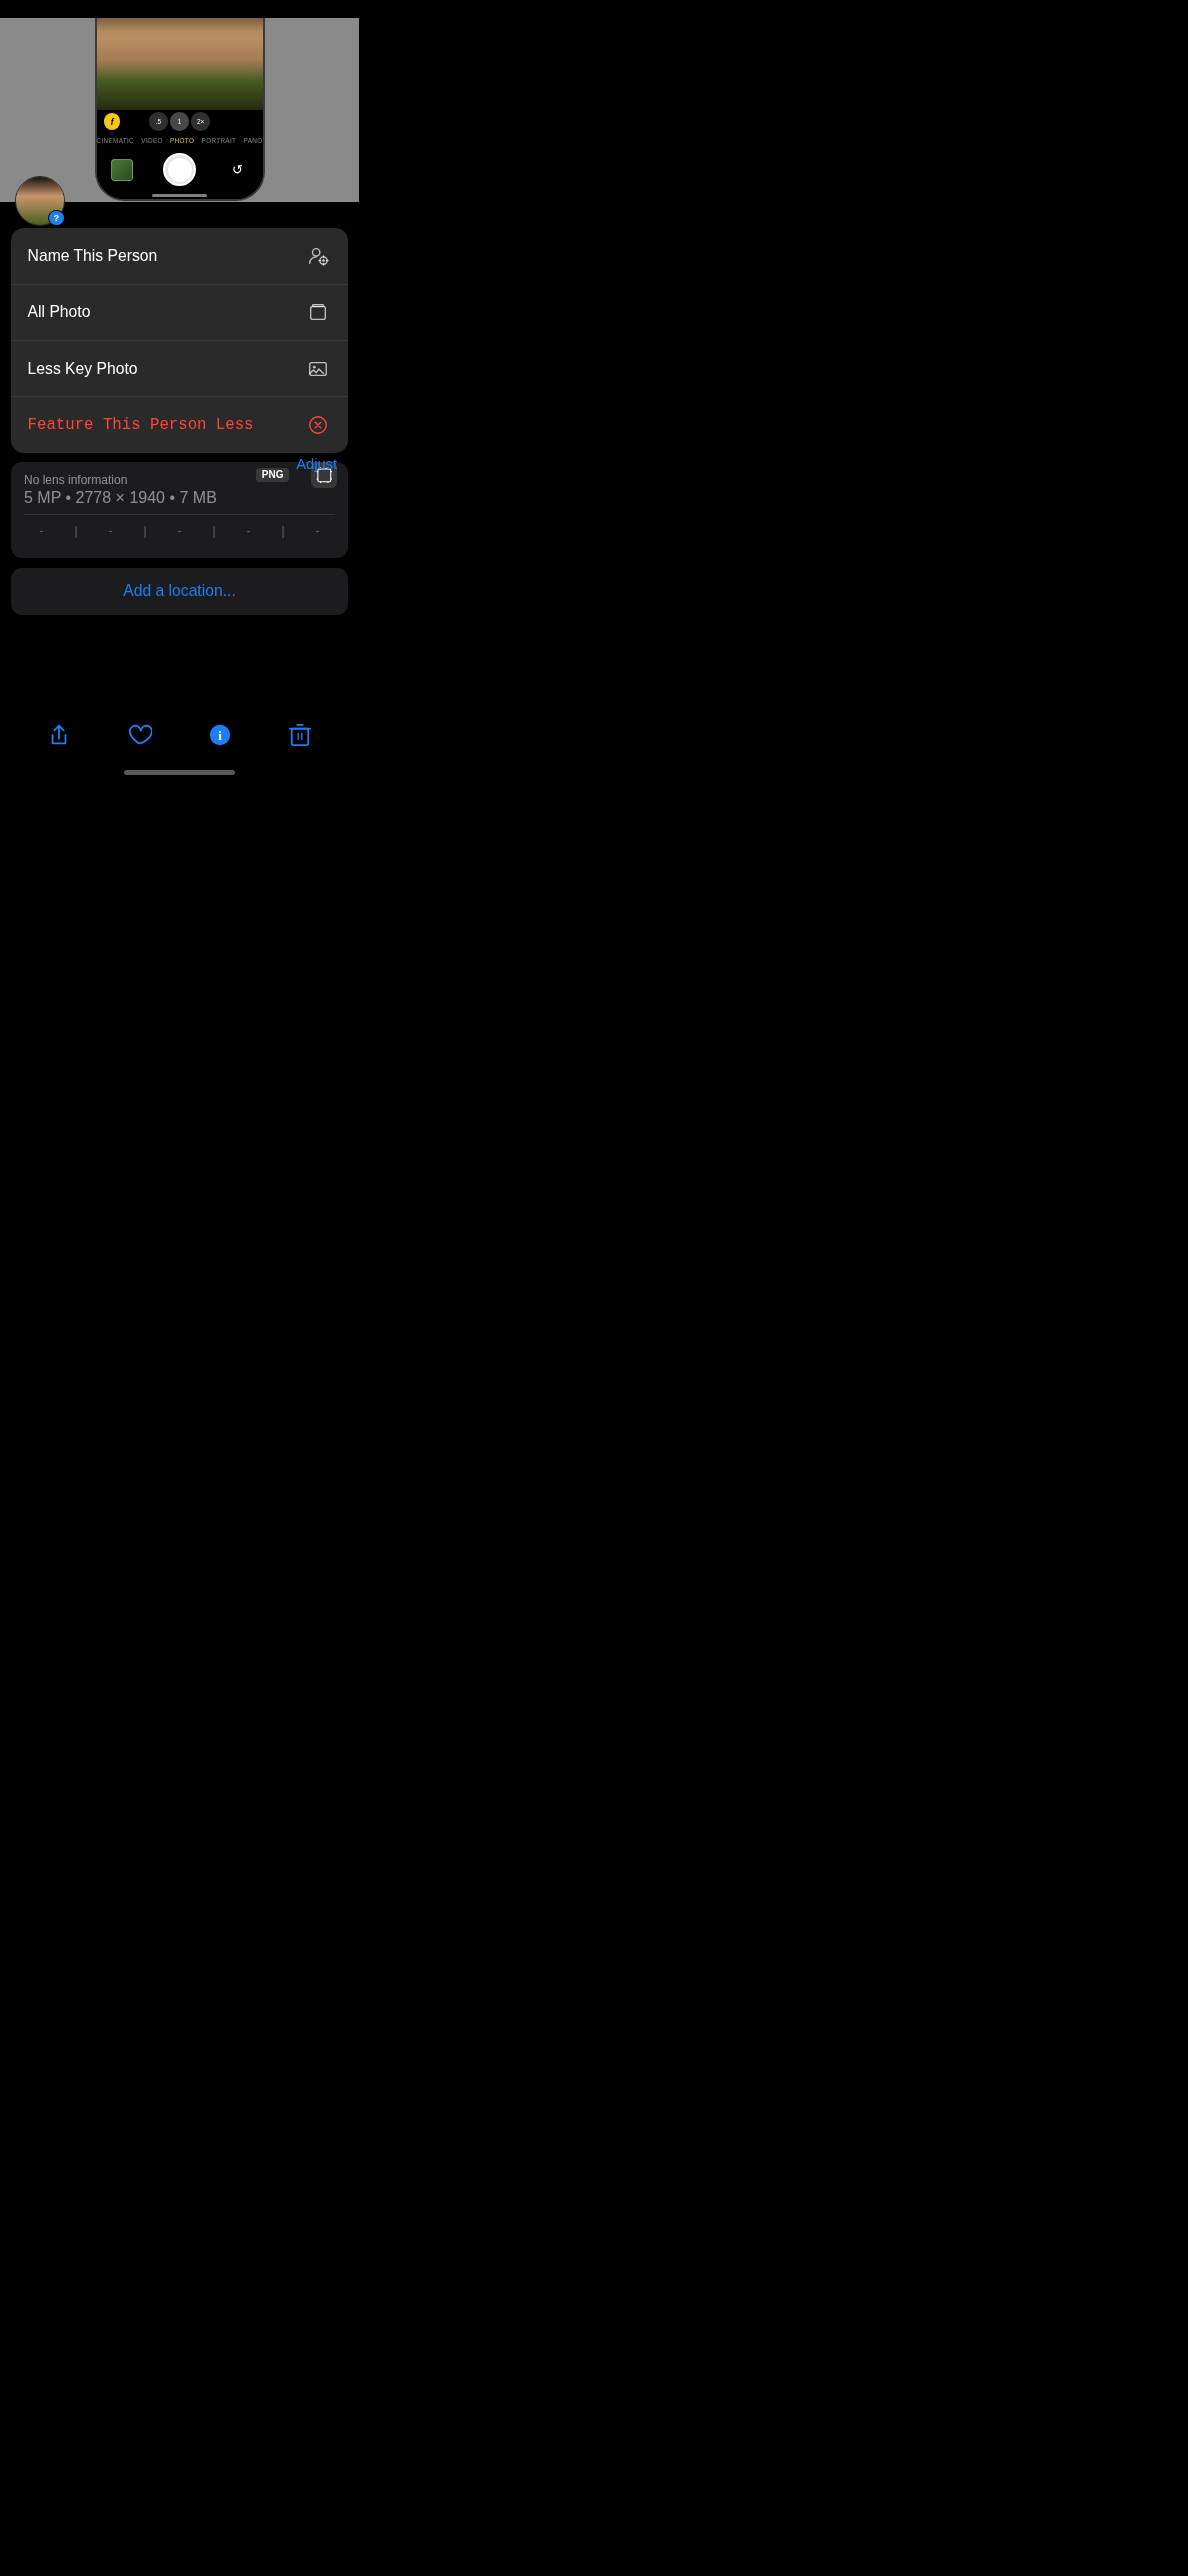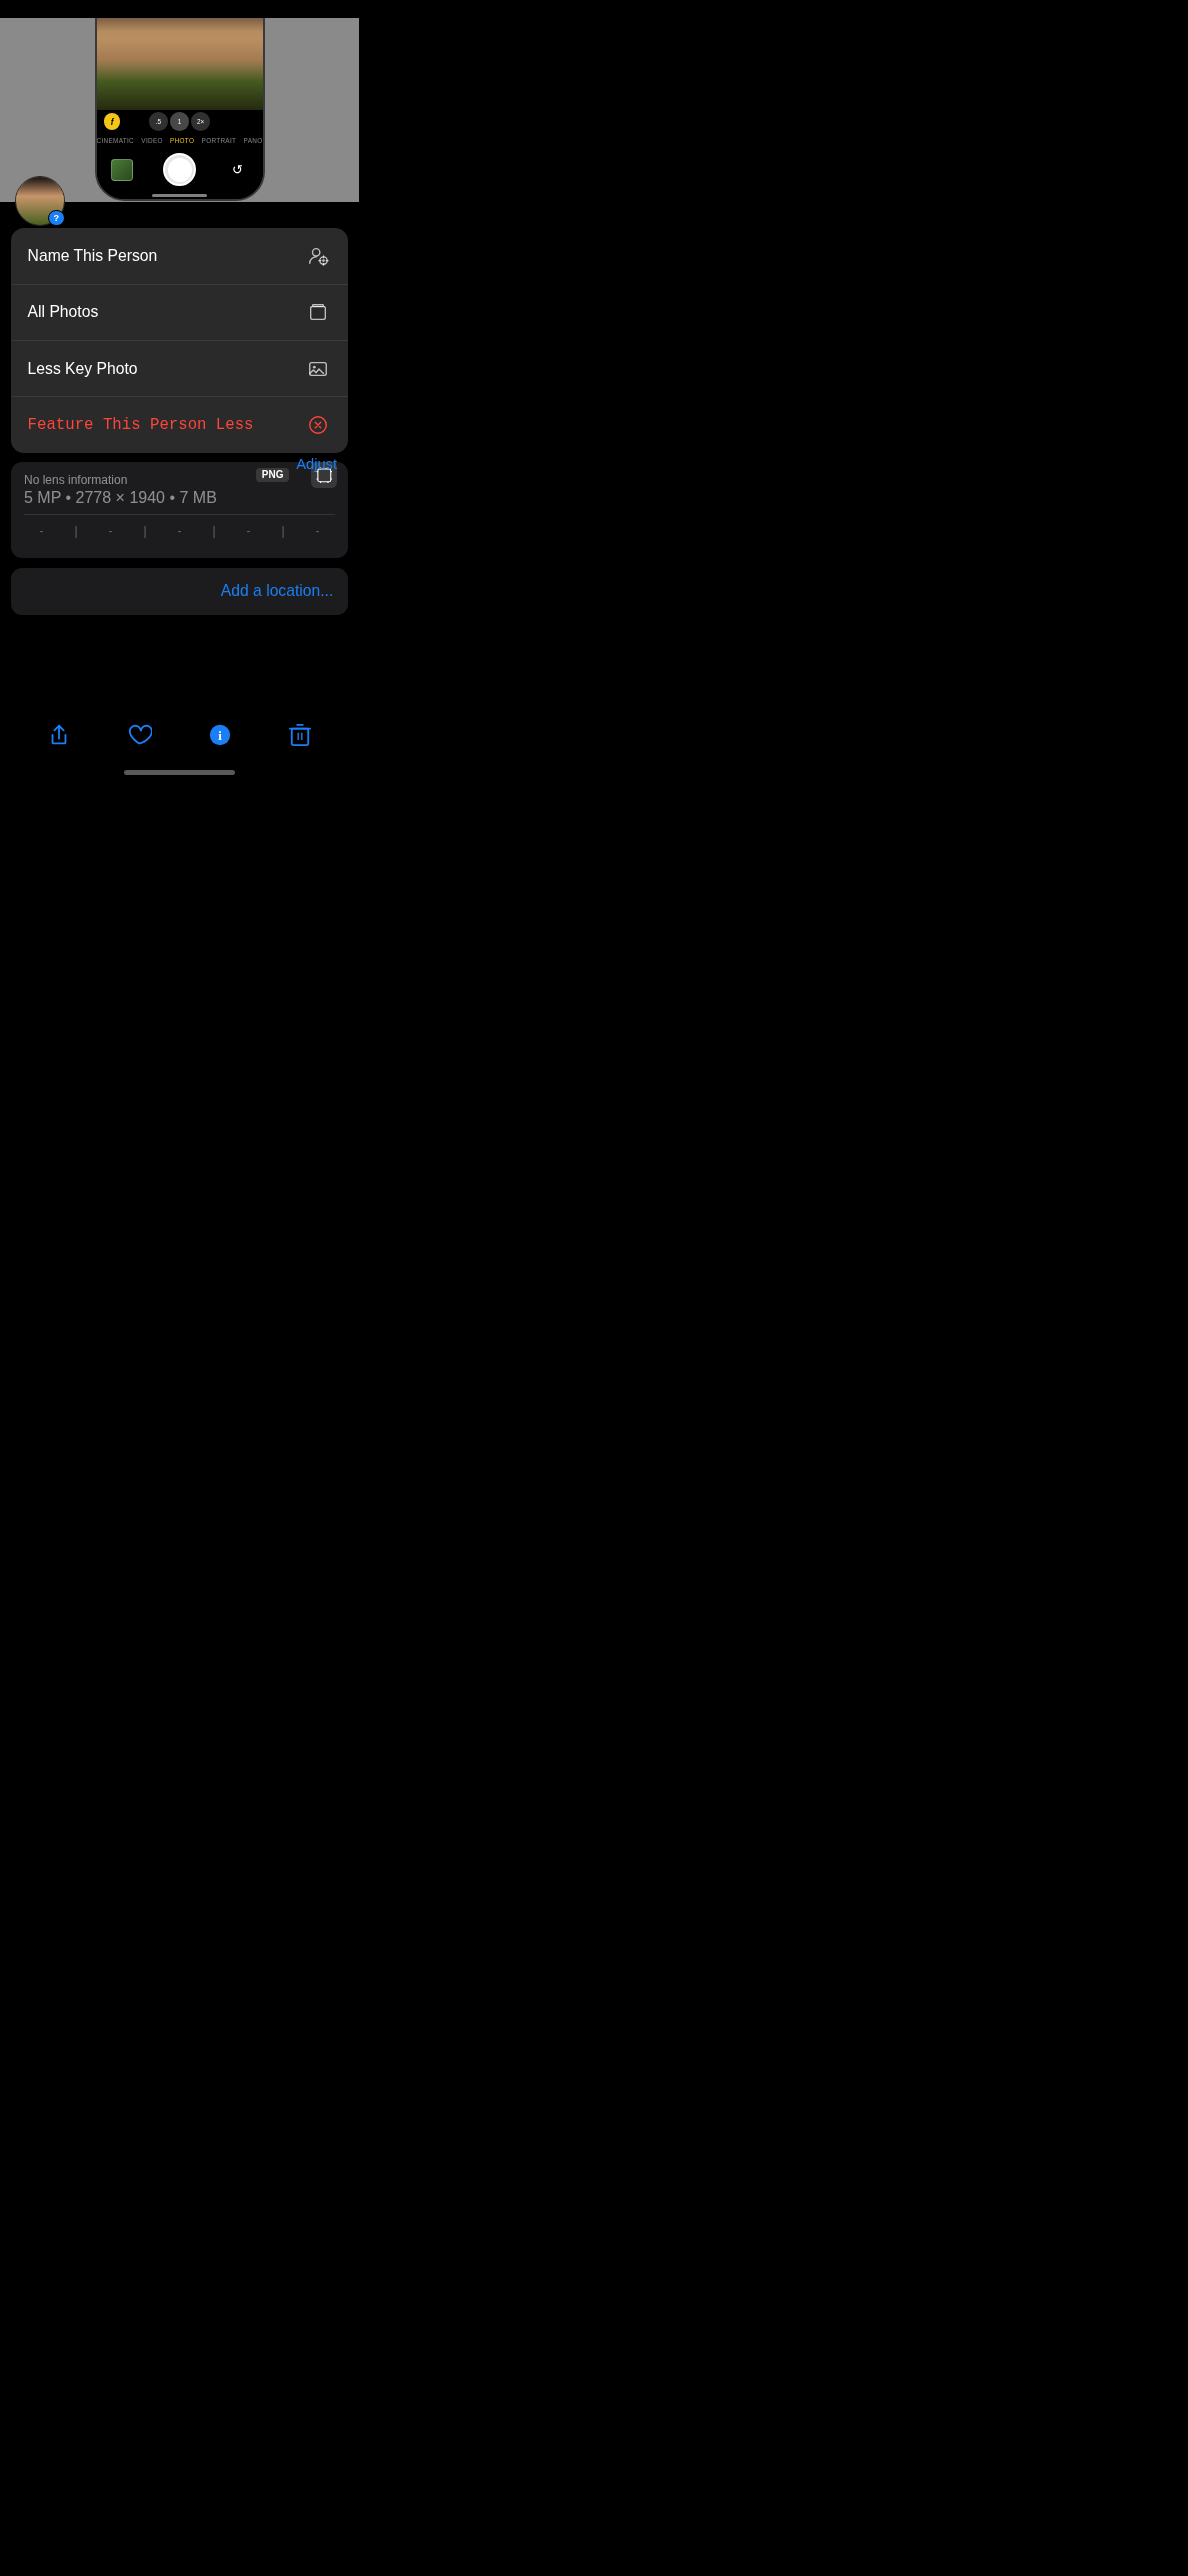--- a/index.html
+++ b/index.html
@@ -370,21 +370,21 @@
       font-size: 12px;
       color: rgba(255,255,255,0.3);
     }
 
     
     .action-btn {
       margin: 9.2px 11px 0 11px;
       background: #1c1c1e;
       border-radius: 11px;
       padding: 14.7px;
-      text-align: right;
+      text-align: center;
     }
 
     .action-btn-text {
       font-size: 15.7px;
       color: #1a7ff5;
       font-weight: 400;
     }
 
     
     .bottom-toolbar {
@@ -495,21 +495,21 @@
           <circle cx="10" cy="8" r="4" stroke="rgba(255,255,255,0.7)" stroke-width="1.5" fill="none"></circle>
           <path d="M3 20c0-4 3.1-7 7-7" stroke="rgba(255,255,255,0.7)" stroke-width="1.5" stroke-linecap="round" fill="none"></path>
           <circle cx="18" cy="17" r="4" stroke="rgba(255,255,255,0.7)" stroke-width="1.5" fill="none"></circle>
           <circle cx="18" cy="17" r="1.5" fill="rgba(255,255,255,0.7)"></circle>
           <path d="M18 14v-2M18 20v2M15 17h-2M21 17h2" stroke="rgba(255,255,255,0.7)" stroke-width="1.5" stroke-linecap="round"></path>
         </svg>
       </div>
     </div>
 
     <div class="menu-item">
-      <span class="menu-item-text">All Photos</span>
+      <span class="menu-item-text">All Photo</span>
       <div class="menu-icon">
         <svg width="22" height="22" viewBox="0 0 24 24" fill="none">
           <rect x="4" y="6" width="16" height="14" rx="2" stroke="rgba(255,255,255,0.7)" stroke-width="1.5" fill="none"></rect>
           <rect x="6" y="4" width="12" height="2" rx="1" stroke="rgba(255,255,255,0.7)" stroke-width="1.2" fill="none"></rect>
         </svg>
       </div>
     </div>
 
     <div class="menu-item">
       <span class="menu-item-text">Less Key Photo</span>

